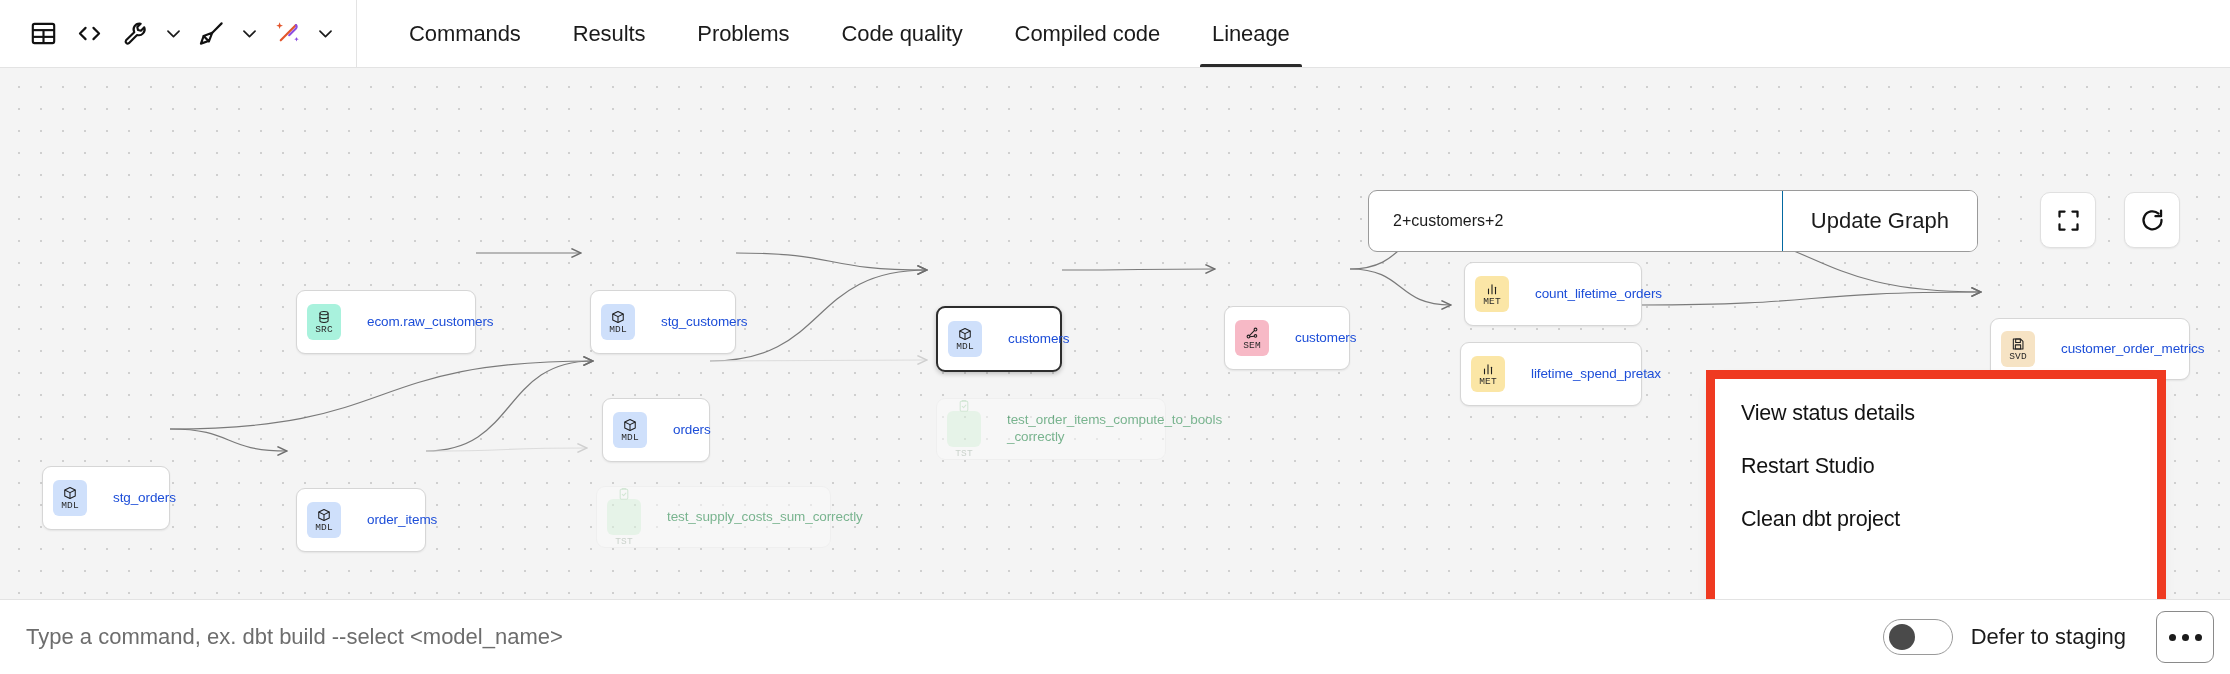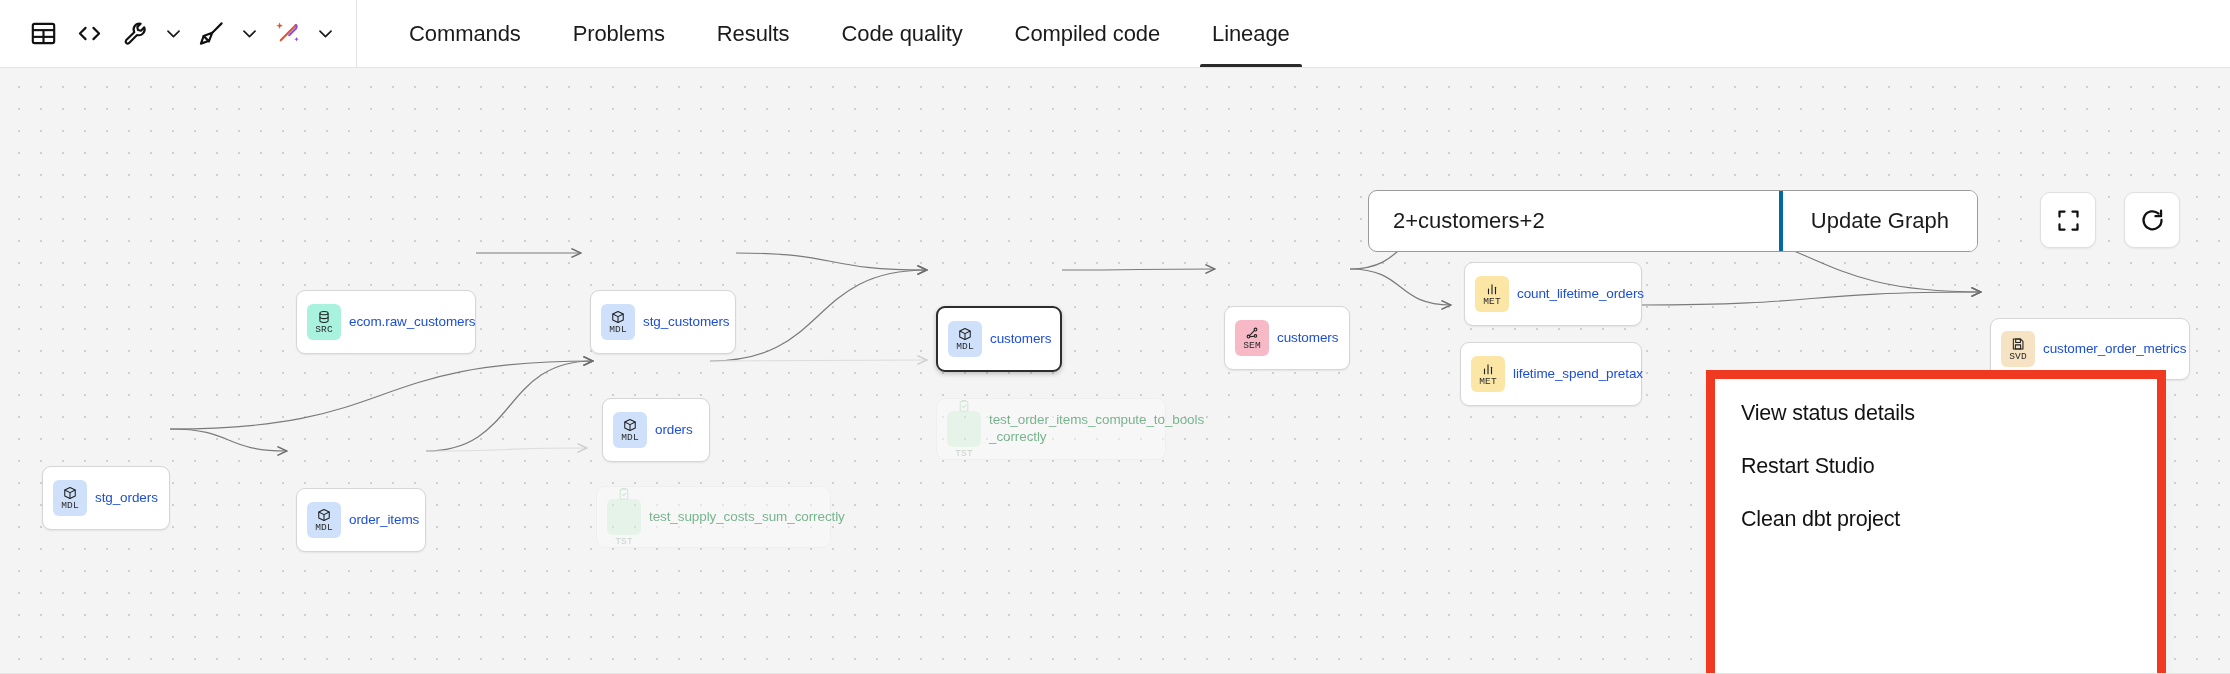--- a/index.html
+++ b/index.html
@@ -98,21 +98,21 @@
     border: 1px solid #ebebeb;
     box-shadow: none;
     opacity: 0.55;
   }
   .badge {
     width: 34px; min-width: 34px; height: 36px;
     border-radius: 6px;
     display: flex; flex-direction: column;
     align-items: center; justify-content: center;
     gap: 1px;
-    margin-right: 8px;
+    margin-right: 26px;
   }
   .badge .gl { line-height: 1; display: flex; align-items: center; justify-content: center; }
   .badge .bt {
     font-size: 9.5px; line-height: 1;
     font-family: "Liberation Mono", monospace;
     color: #2a2a2a; letter-spacing: 0.2px;
   }
   .badge.src { background: #a9f2dd; }
   .badge.mdl { background: #cfe0fb; }
   .badge.sem { background: #f7b9c6; }
@@ -135,30 +135,30 @@
     display: flex; align-items: stretch;
     background: #ffffff;
     border: 1px solid #9a9a9a;
     border-radius: 9px;
     overflow: hidden;
   }
   .graph-search input {
     flex: 1;
     border: none; outline: none;
     padding: 0 24px;
-    font-size: 22px;
+    font-size: 16px;
     font-family: "Liberation Sans", sans-serif;
     color: #1b1b1b;
     background: transparent;
   }
   .update-graph-btn {
     display: flex; align-items: center; justify-content: center;
     padding: 0 28px;
     font-size: 22px; color: #1b1b1b;
-    border-left: 4px solid #0369a1;
+    border-left: 1px solid #0369a1;
     cursor: pointer; white-space: nowrap;
     background: #ffffff;
   }
 
   .canvas-ctl {
     position: absolute;
     width: 56px; height: 56px;
     background: #ffffff;
     border: 1px solid #e0e0e0;
     border-radius: 10px;
@@ -304,24 +304,24 @@
             <polyline points="5,9 12,16 19,9"></polyline>
           </svg>
       </div>
     </div>
 
     <div class="tabs">
       <div class="tab">
           <span>Commands</span>
         </div>
       <div class="tab">
+          <span>Results</span>
+        </div>
+      <div class="tab">
           <span>Problems</span>
-        </div>
-      <div class="tab">
-          <span>Results</span>
         </div>
       <div class="tab">
           <span>Code quality</span>
         </div>
       <div class="tab">
           <span>Compiled code</span>
         </div>
       <div class="tab active">
           <span>Lineage</span>
         </div>
@@ -548,13 +548,27 @@
           <span>Restart Studio</span>
         </div>
         <div class="ctx-item">
           <span>Clean dbt project</span>
         </div>
         <div class="ctx-item"></div>
       </div>
     <div class="ctx-highlight"></div>
   </div>
 
+  <div class="bottombar">
+    <input class="cmd-input" id="cmd-input" placeholder="Type a command, ex. dbt build --select &lt;model_name&gt;" style="">
+    <div class="defer-wrap">
+      <div class="toggle">
+        <div class="knob"></div>
+      </div>
+      <div class="defer-label">Defer to staging</div>
+    </div>
+    <div class="more-btn">
+      <i></i>
+        <i></i>
+        <i></i>
+    </div>
+  </div>
 </div>
 
 </body></html>

